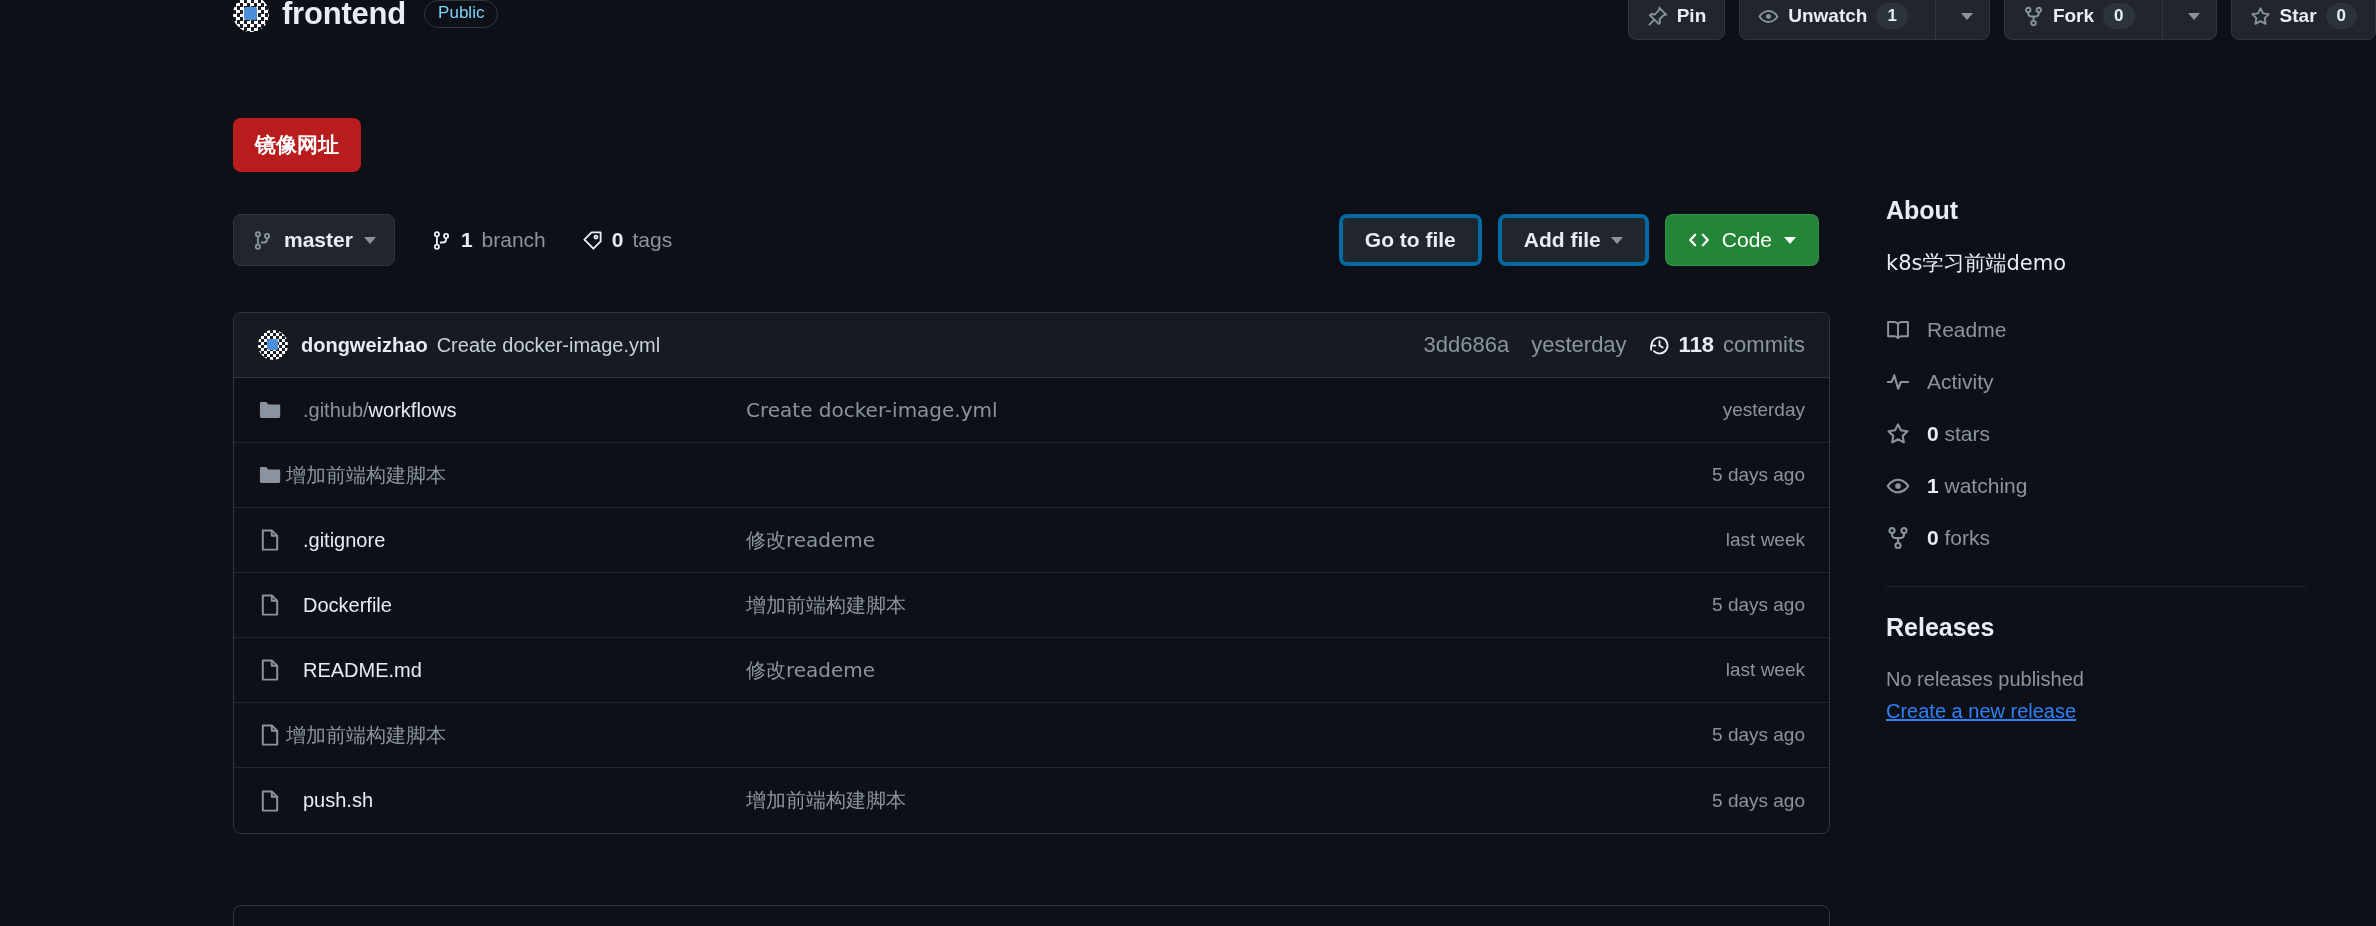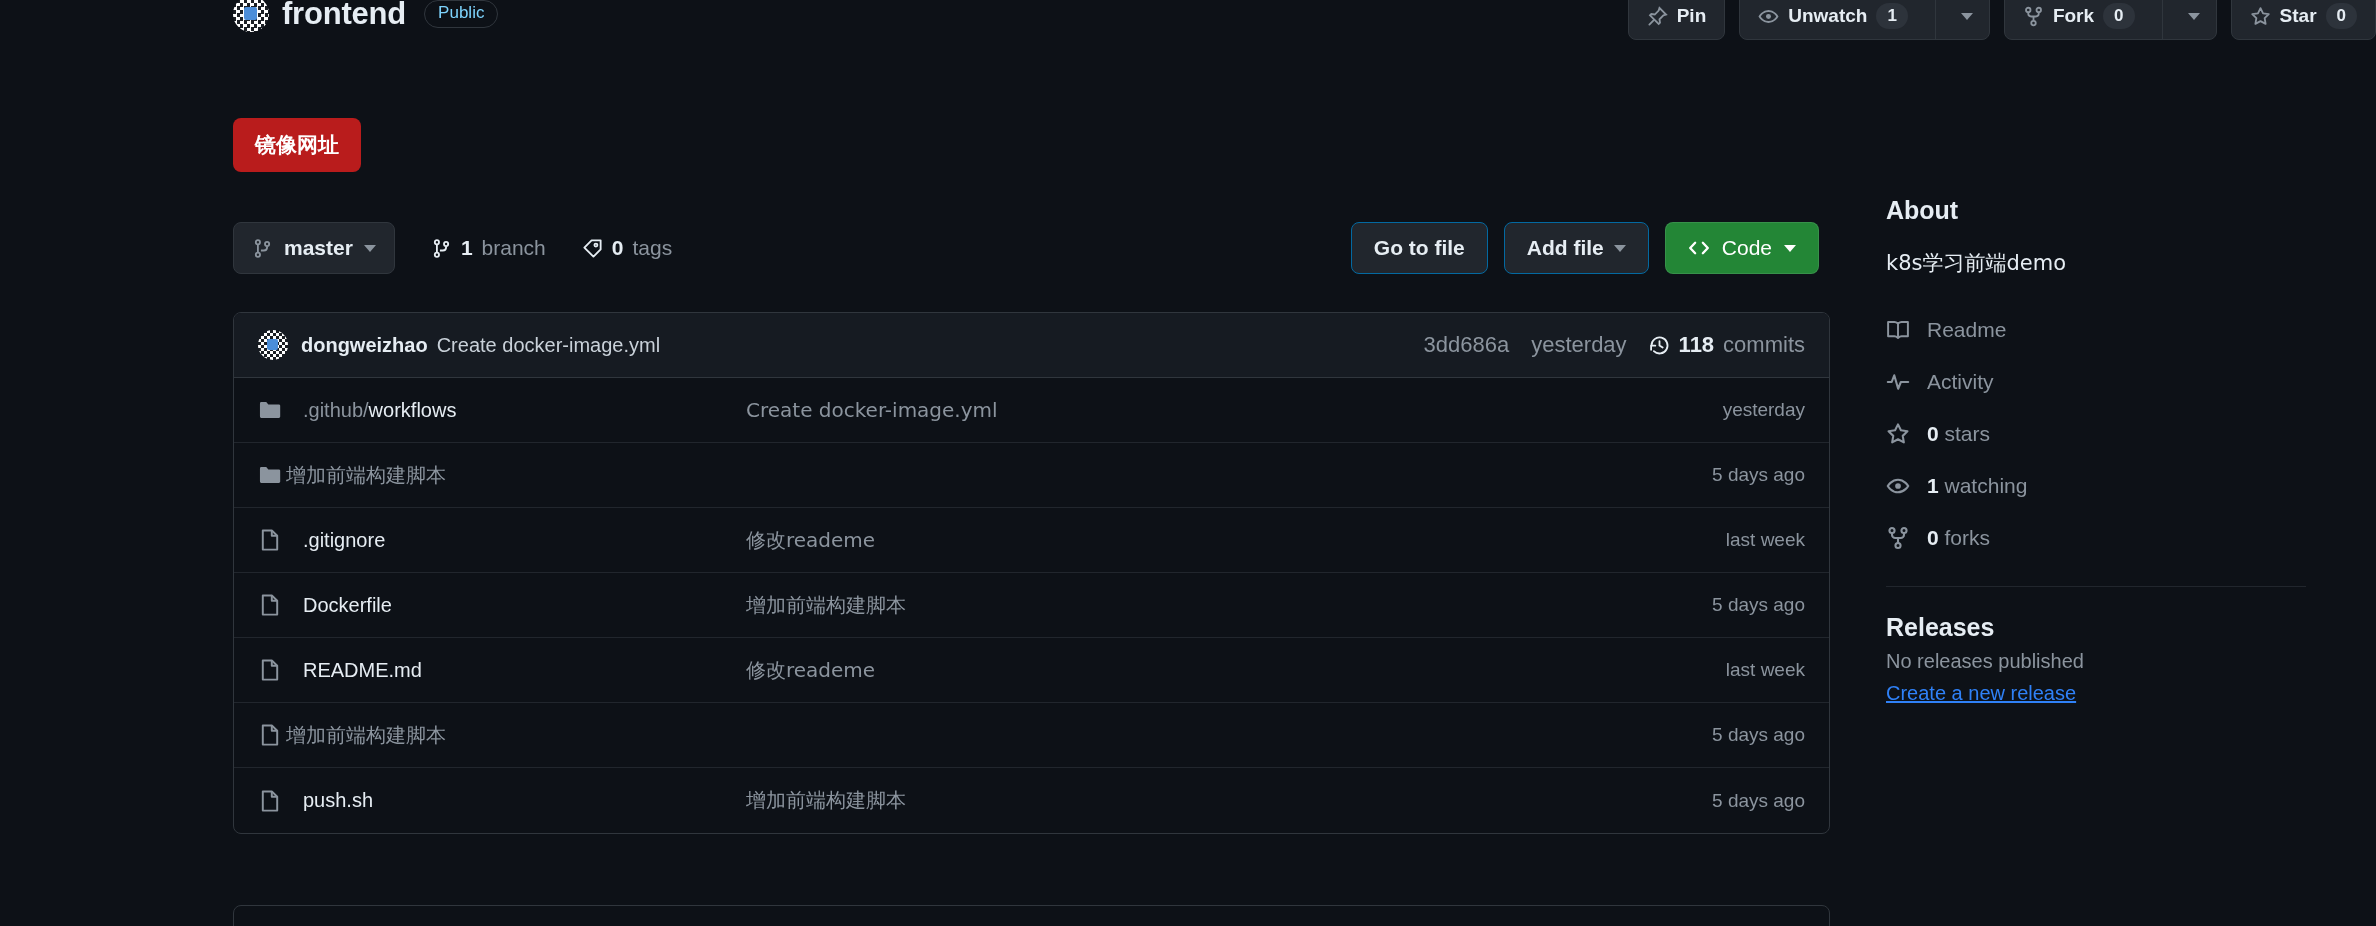--- a/index.html
+++ b/index.html
@@ -132,21 +132,21 @@
     padding: 0 22px;
     height: 54px;
     display: flex;
     align-items: center;
     font-family: "DejaVu Sans", "Liberation Sans", sans-serif;
   }
 
   
   .branch-bar {
     position: absolute;
-    left: 233px; top: 222px;
+    left: 233px; top: 214px;
     right: 0px;
     height: 52px;
     display: flex;
     align-items: center;
   }
   .branch-select {
     display: flex;
     align-items: center;
     gap: 11px;
     background: #21262d;
@@ -172,21 +172,21 @@
     right: 557px; top: 0;
     display: flex;
     align-items: center;
     gap: 16px;
   }
   .btn-lg {
     display: flex;
     align-items: center;
     gap: 10px;
     background: #21262d;
-    border: 1px solid #0369a1;
+    border: 4px solid #0369a1;
     border-radius: 8px;
     color: #e6edf3;
     font-size: 21px;
     font-weight: bold;
     height: 52px;
     padding: 0 22px;
     white-space: nowrap;
   }
   .btn-code {
     display: flex;
@@ -349,21 +349,21 @@
   .side-link b { color: #e6edf3; font-weight: bold; }
   .side-sep {
     height: 1px;
     background: #21262d;
     margin: 22px 0 26px;
   }
   .rel-h {
     font-size: 25px;
     font-weight: bold;
     color: #e6edf3;
-    margin-bottom: 8px;
+    margin-bottom: 26px;
   }
   .rel-none {
     font-size: 20px;
     color: #8b949e;
     margin-bottom: 9px;
   }
   .rel-link {
     font-size: 20px;
     color: #2f81f7;
     text-decoration: underline;

